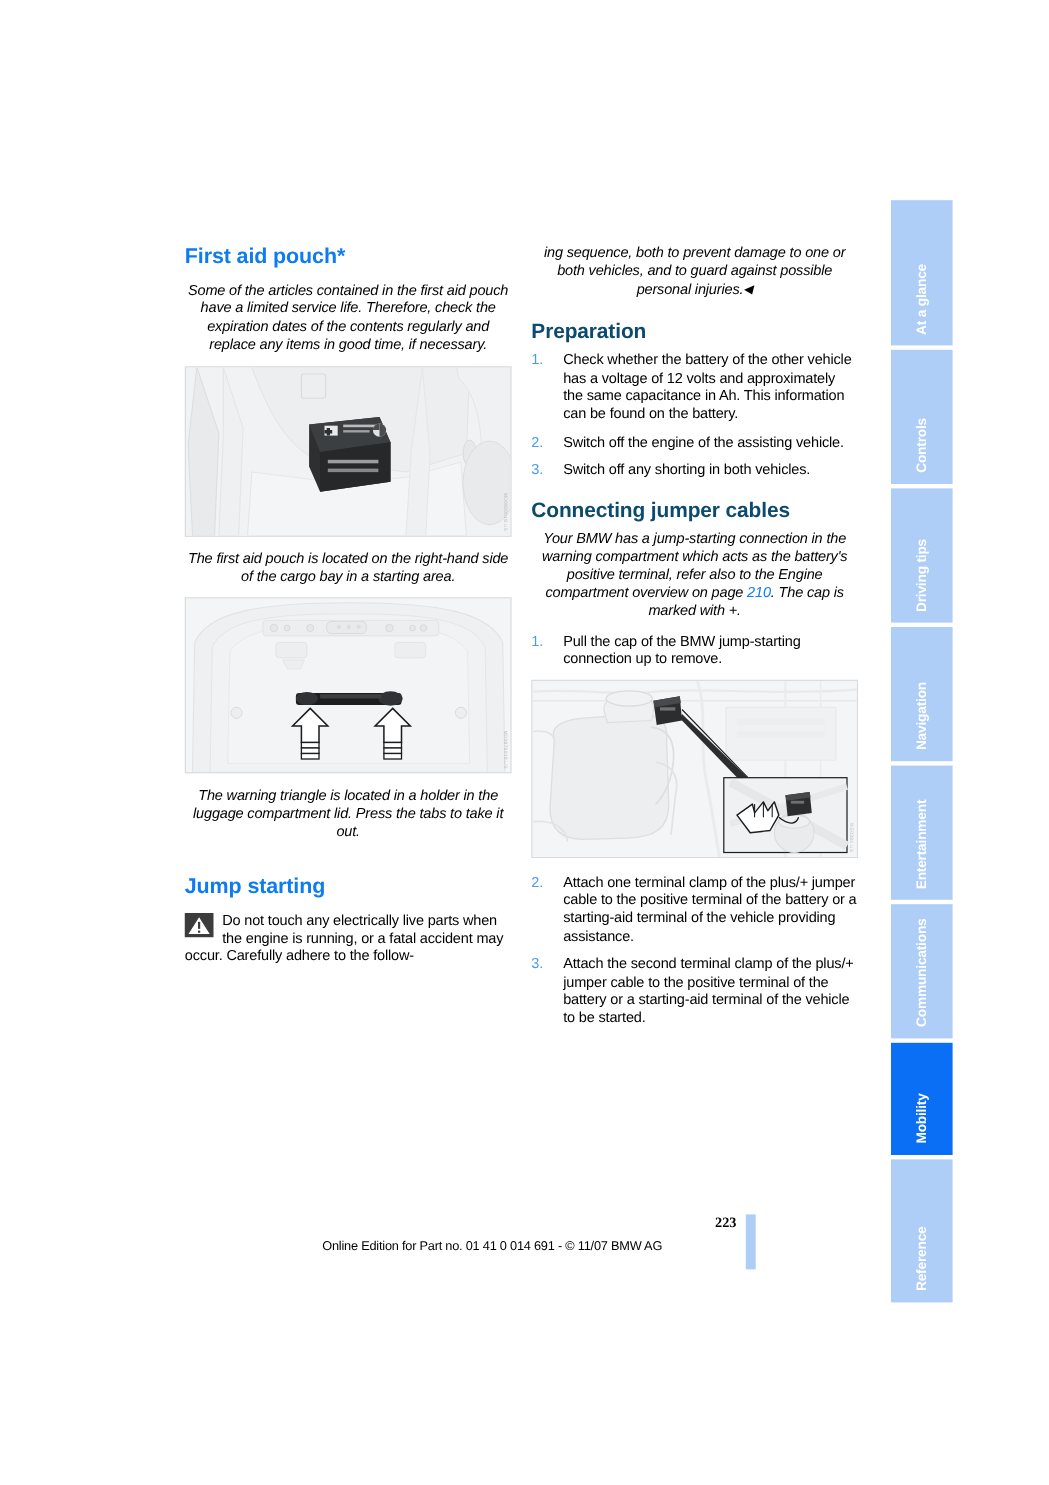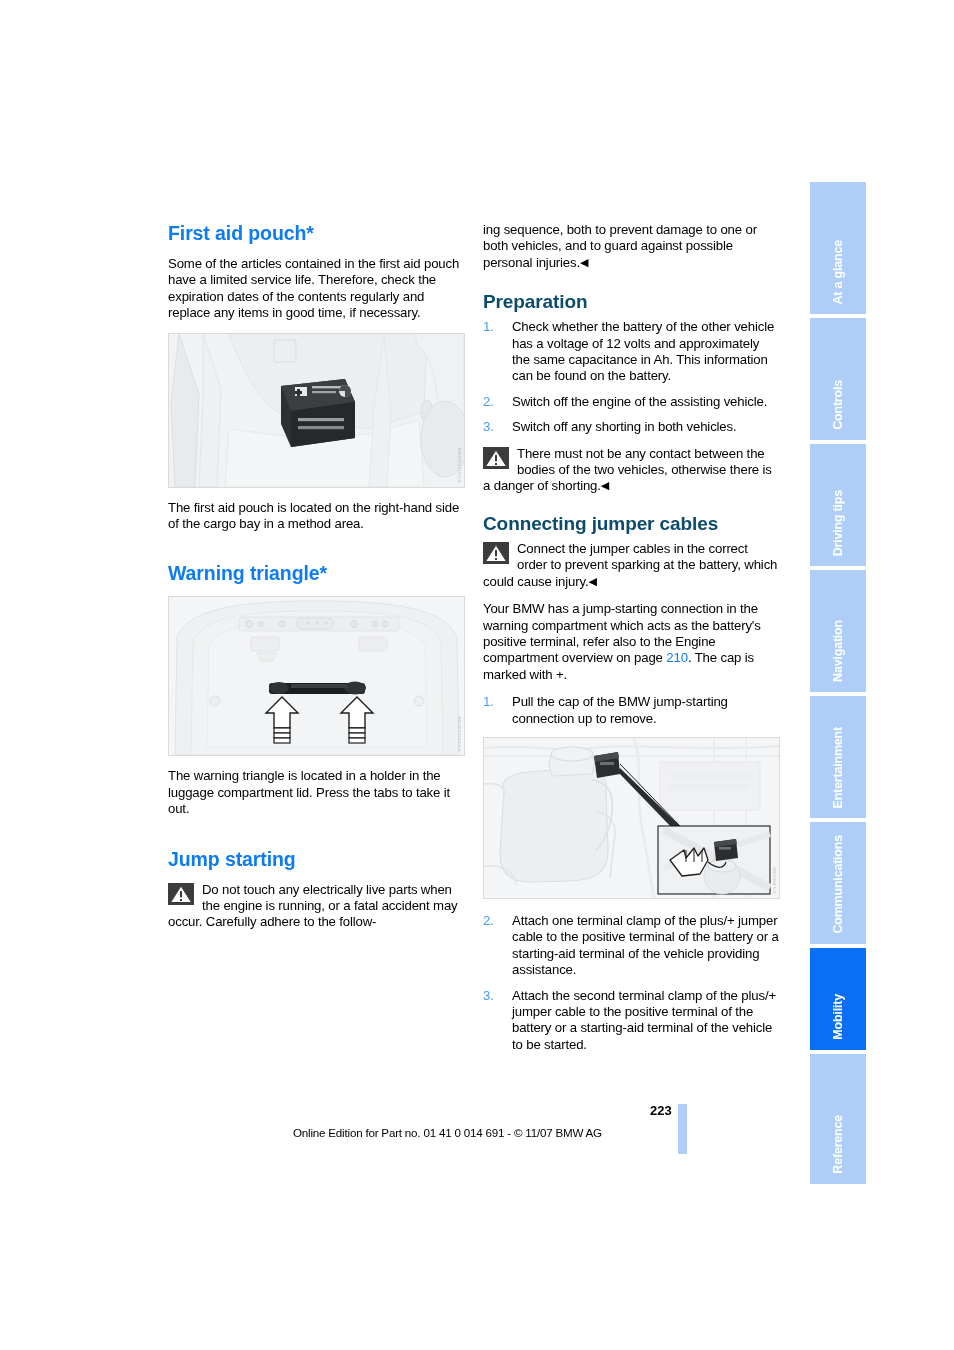--- a/index.html
+++ b/index.html
@@ -50,21 +50,22 @@
     margin: 22px 0 8px 0;
     letter-spacing: -0.1px;
   }
   h2.sub-title.tight { margin-top: 20px; }
 
   p.body {
     font-size: 13.2px;
     line-height: 16.4px;
     margin: 0 0 11px 0;
     letter-spacing: -0.15px;
-    text-align: left;
+    text-align: center;
+    font-style: italic;
   }
 
   
   .endmark {
     font-size: 11px;
     line-height: 1;
     vertical-align: 1px;
     letter-spacing: 0;
   }
 
@@ -175,20 +176,21 @@
     color: #000;
     white-space: nowrap;
   }
   .page-number {
     position: absolute;
     left: 650px;
     top: -23px;
     font-size: 13px;
     font-weight: bold;
     color: #000;
+    font-family: Liberation Serif, serif;
   }
   .page-marker {
     position: absolute;
     left: 678px;
     top: -22px;
     width: 9px;
     height: 50px;
     background: #aecdf7;
   }
 </style>
@@ -230,23 +232,22 @@
           <path d="M170 57 a6 6 0 0 1 6 -6 v6 z" fill="#4a4c4e"></path>
           <rect x="129" y="84" width="46" height="3.2" fill="#9b9d9f"></rect>
           <rect x="129" y="92" width="46" height="3.2" fill="#86888a"></rect>
         </g>
       </svg>
       <div class="wm">MD0920019.US</div>
     </div>
 
     <div class="fig-caption-gap"></div>
 
-    <p class="body">The first aid pouch is located on the right-hand side of the cargo bay in a method area.</p>
-
-    <h1 class="section-title spaced">Warning triangle*</h1>
+    <p class="body">The first aid pouch is located on the right-hand side of the cargo bay in a starting area.</p>
+
 
     <div class="figure" style="height:160px;">
       <svg width="295" height="158" viewBox="0 0 295 158">
         <rect x="0" y="0" width="295" height="158" fill="#f4f5f6"></rect>
         <path d="M8 40 C20 14 60 4 148 4 C236 4 276 14 288 40 L290 158 H6 Z" fill="#eff0f1" stroke="#e2e3e5" stroke-width="1"></path>
         <path d="M24 44 C36 22 66 14 148 14 C230 14 260 22 272 44 L274 158 H22 Z" fill="#f1f2f3" stroke="#e4e5e7" stroke-width="0.9"></path>
         <path d="M40 48 C54 30 78 24 148 24 C218 24 242 30 256 48 L258 150 H38 Z" fill="#f3f4f5" stroke="#e6e7e9" stroke-width="0.8"></path>
 
         <rect x="70" y="20" width="160" height="14" rx="3" fill="#eceeef" stroke="#dfe1e3" stroke-width="0.8"></rect>
         <circle cx="80" cy="27" r="3.4" fill="#e6e7e9" stroke="#d4d6d8" stroke-width="0.8"></circle>
@@ -325,45 +326,23 @@
       <li>
         <span class="num">2.</span>
         <span>Switch off the engine of the assisting vehicle.</span>
       </li>
       <li>
         <span class="num">3.</span>
         <span>Switch off any shorting in both vehicles.</span>
       </li>
     </ol>
 
-    <div class="warn">
-      <span class="warn-icon">
-        <svg width="26" height="22" viewBox="0 0 26 22">
-          <rect x="0" y="0" width="26" height="22" fill="#3c3c3c"></rect>
-          <path d="M13 3 L23.5 19.5 H2.5 Z" fill="#ffffff" stroke="#3c3c3c" stroke-width="1"></path>
-          <rect x="12" y="8" width="2" height="6.4" fill="#3c3c3c"></rect>
-          <rect x="12" y="16" width="2" height="2" fill="#3c3c3c"></rect>
-        </svg>
-      </span>
-      <span>There must not be any contact between the bodies of the two vehicles, otherwise there is a danger of shorting.</span><span class="endmark">◀</span>
-    </div>
 
     <h2 class="sub-title tight">Connecting jumper cables</h2>
 
-    <div class="warn">
-      <span class="warn-icon">
-        <svg width="26" height="22" viewBox="0 0 26 22">
-          <rect x="0" y="0" width="26" height="22" fill="#3c3c3c"></rect>
-          <path d="M13 3 L23.5 19.5 H2.5 Z" fill="#ffffff" stroke="#3c3c3c" stroke-width="1"></path>
-          <rect x="12" y="8" width="2" height="6.4" fill="#3c3c3c"></rect>
-          <rect x="12" y="16" width="2" height="2" fill="#3c3c3c"></rect>
-        </svg>
-      </span>
-      <span>Connect the jumper cables in the correct order to prevent sparking at the battery, which could cause injury.</span><span class="endmark">◀</span>
-    </div>
 
     <p class="body">
       <span>Your BMW has a jump-starting connection in the warning compartment which acts as the battery's positive terminal, refer also to the Engine compartment overview on page </span><span class="pagelink">210</span><span>. The cap is marked with +.</span>
     </p>
 
     <ol class="steps">
       <li>
         <span class="num">1.</span>
         <span>Pull the cap of the BMW jump-starting connection up to remove.</span>
       </li>

